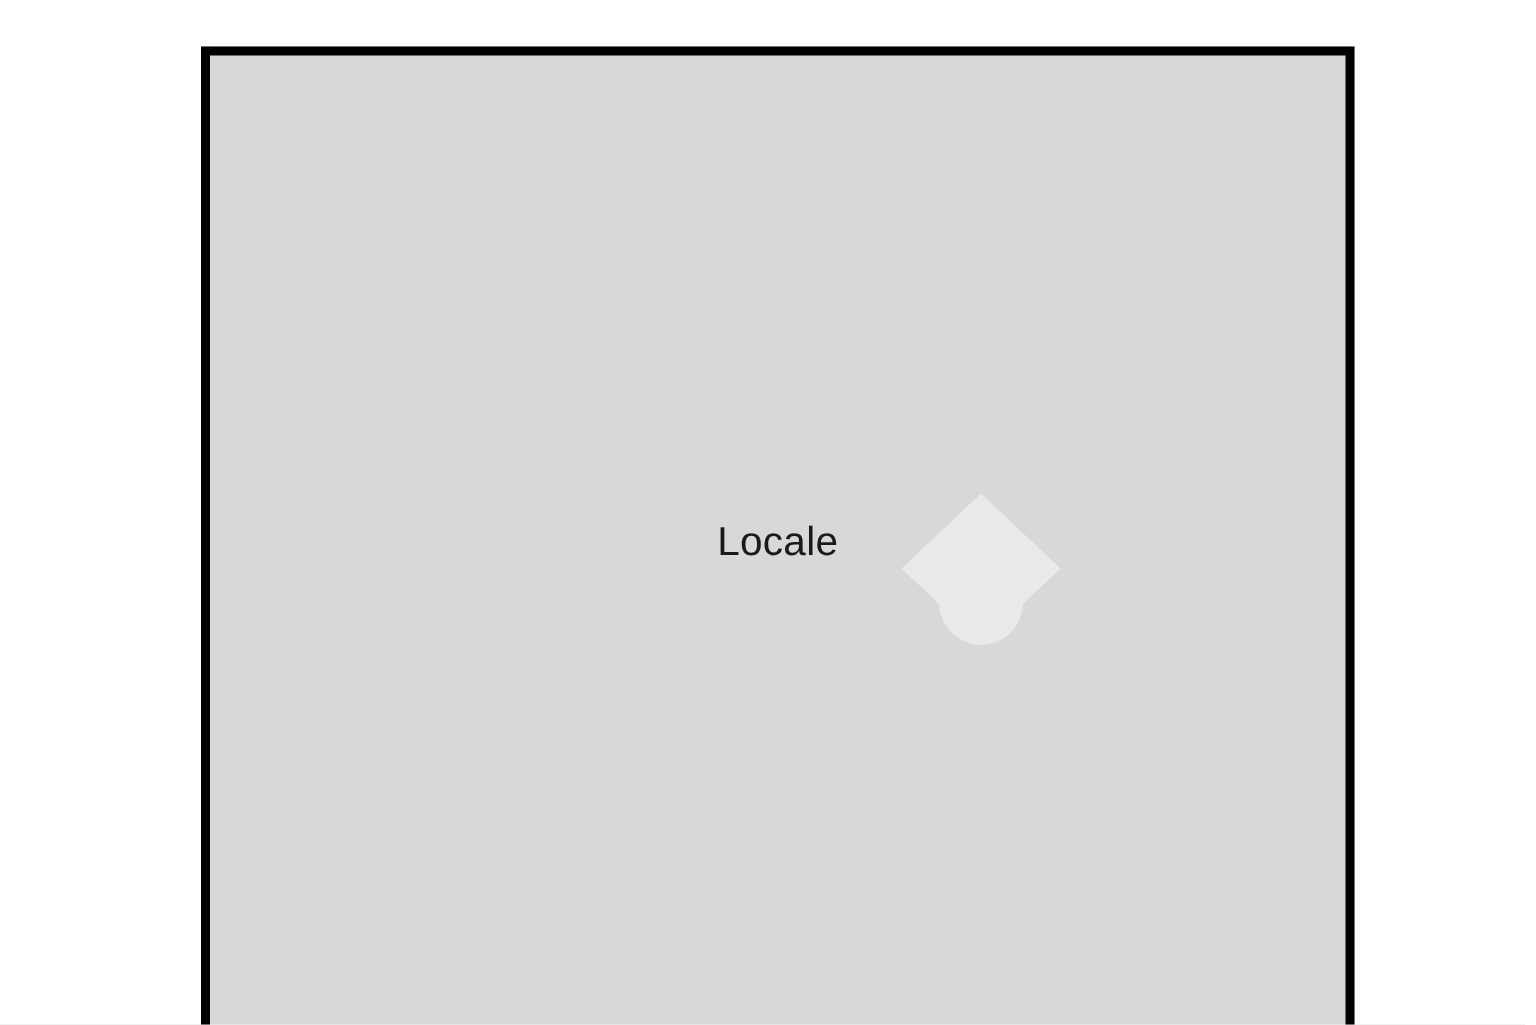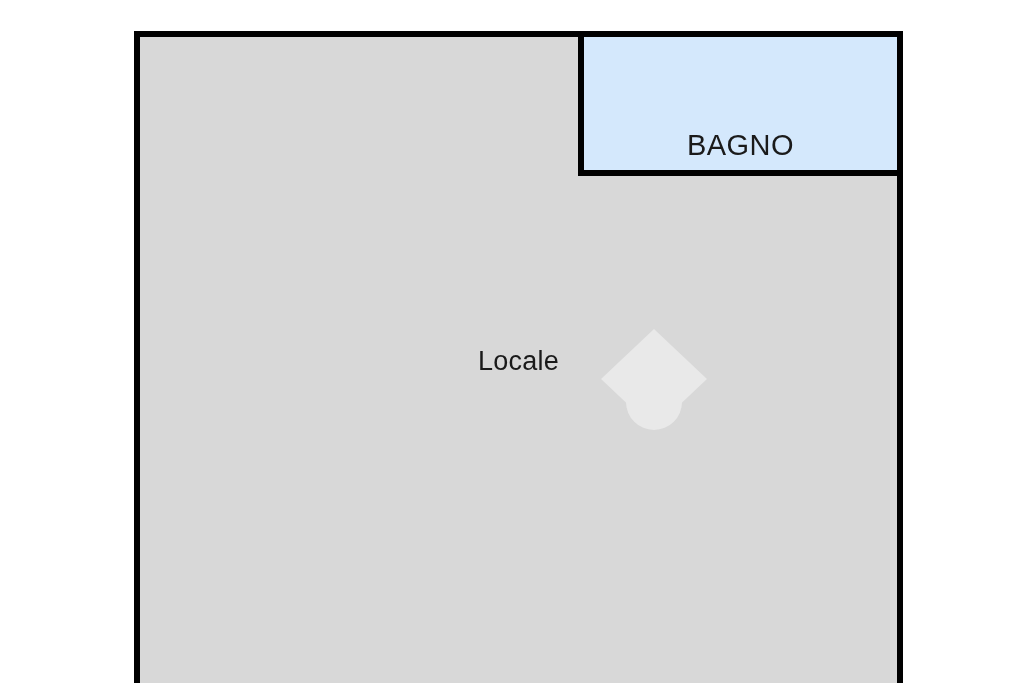--- a/index.html
+++ b/index.html
@@ -99,17 +99,14 @@
     <div class="watermark">
       <svg viewBox="0 0 118 110" xmlns="http://www.w3.org/2000/svg" aria-hidden="true">
         <polygon points="59,6 112,56 59,106 6,56" fill="#e9e9e9"></polygon>
         <circle cx="59" cy="79" r="28" fill="#e9e9e9"></circle>
       </svg>
     </div>
 
     <div class="room-label label-locale">Locale</div>
   </div>
 
-  <div class="room-bath">
-    <div class="room-label label-bagno">BAGNO</div>
-  </div>
 
 </div>
 
 </body></html>

